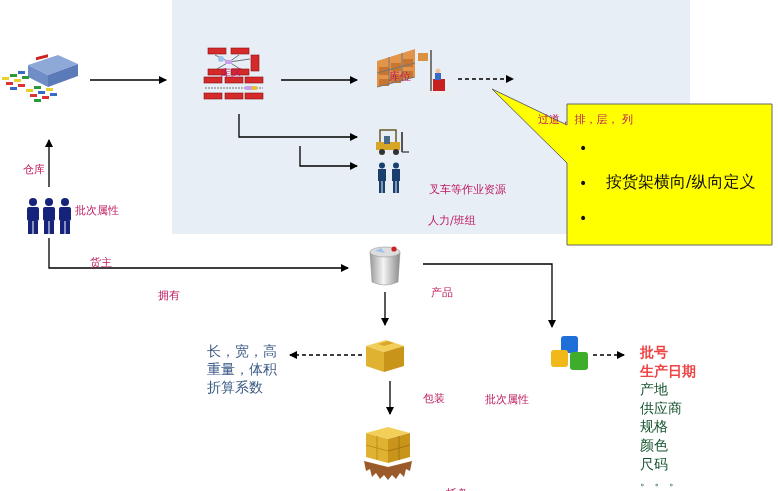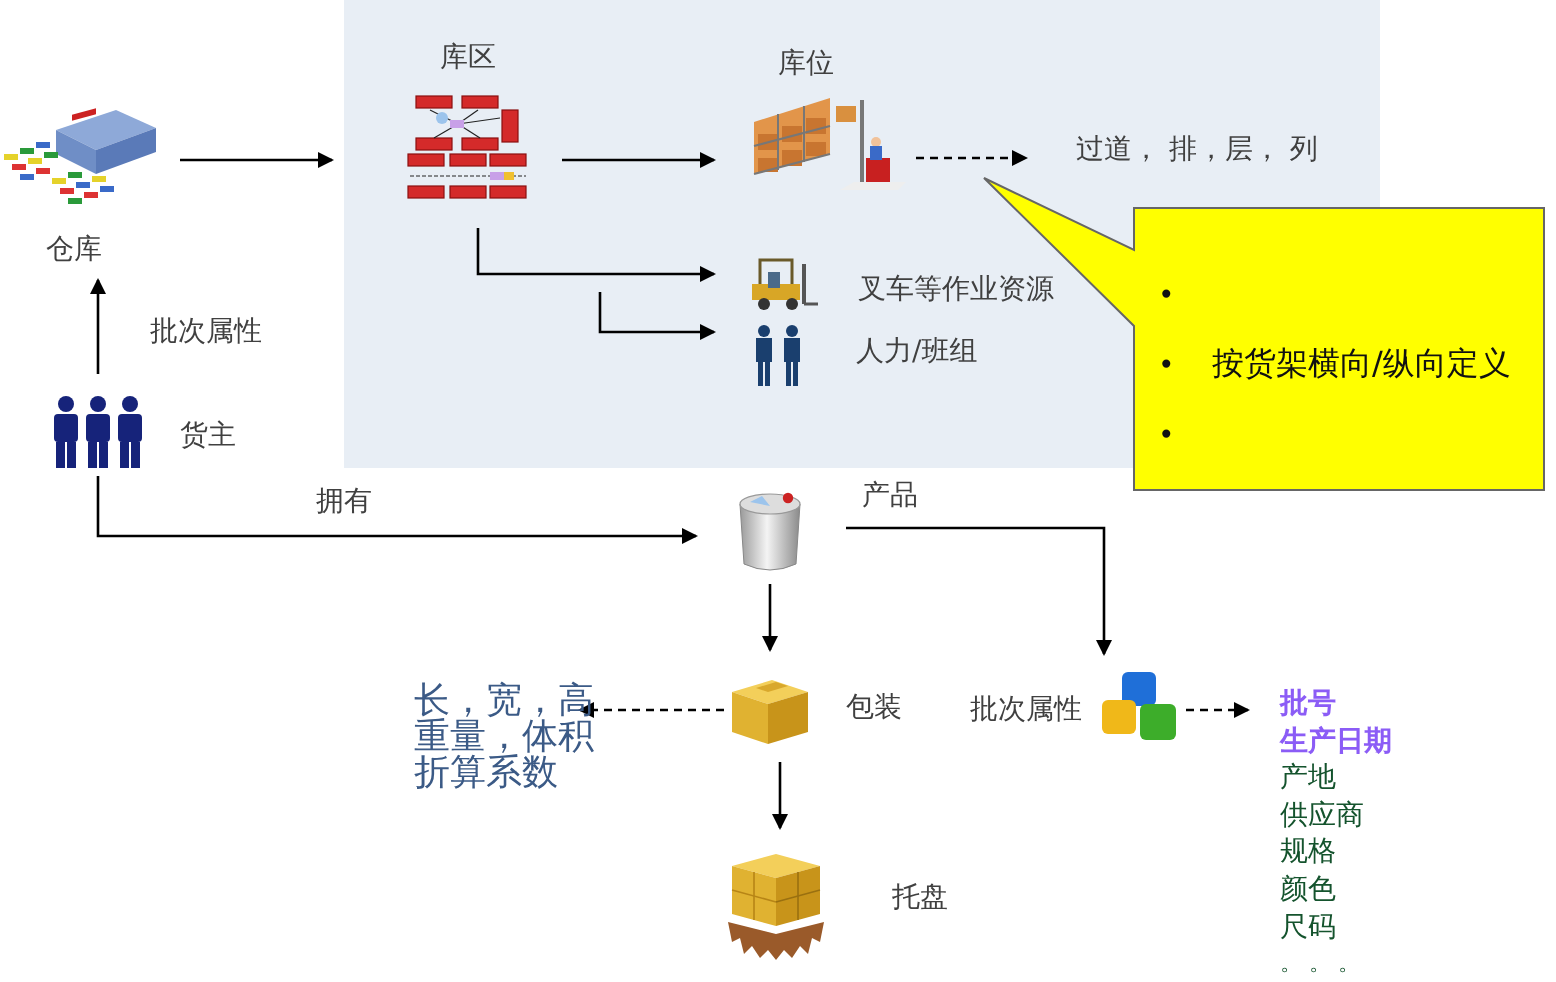--- a/index.html
+++ b/index.html
@@ -1,28 +1,28 @@
 <!DOCTYPE html>
 <html><head>
 <meta charset="utf-8">
 <style>
   html, body { margin:0; padding:0; }
   body { width:778px; height:491px; position:relative; background:#ffffff; overflow:hidden;
          font-family:"DejaVu Serif", "Liberation Serif", serif; }
   .panel { position:absolute; left:172px; top:0; width:518px; height:234px; background:#e8eef5; }
-  .lbl { position:absolute; color:#404040; font-size:14px; white-space:nowrap; line-height:18px; }
+  .lbl { position:absolute; color:#be185d; font-size:11px; white-space:nowrap; line-height:18px;margin-top:45px; }
   svg.wires { position:absolute; left:0; top:0; }
   .icon { position:absolute; }
   .callout-text { position:absolute; left:575px; top:130px; width:195px; font-family:"DejaVu Sans","Liberation Sans",sans-serif; }
   .callout-item { display:flex; align-items:center; height:35px; font-size:16px; color:#111; white-space:nowrap; }
   .callout-item .bullet { width:27px; padding-left:4px; font-size:14px; }
   .attr-list { position:absolute; left:640px; top:343px; font-size:14px; line-height:18.6px; }
   .attr-list div { color:#14532d; white-space:nowrap; }
-  .attr-list div.hl { color:#8b5cf6; font-weight:bold; }
-  .dims { position:absolute; left:207px; top:342px; font-size:18px; line-height:18px; color:#3b5a86; }
+  .attr-list div.hl { color:#ef4444; font-weight:bold; }
+  .dims { position:absolute; left:207px; top:342px; font-size:14px; line-height:18px; color:#3b5a86; }
 </style>
 </head>
 <body>
 
 <div class="panel"></div>
 
 <svg class="wires" width="778" height="491">
   <defs>
     <marker id="ah" markerWidth="8" markerHeight="8" refX="7" refY="4" orient="auto" markerUnits="userSpaceOnUse">
       <path d="M0,0 L8,4 L0,8 z" fill="#000"></path>

